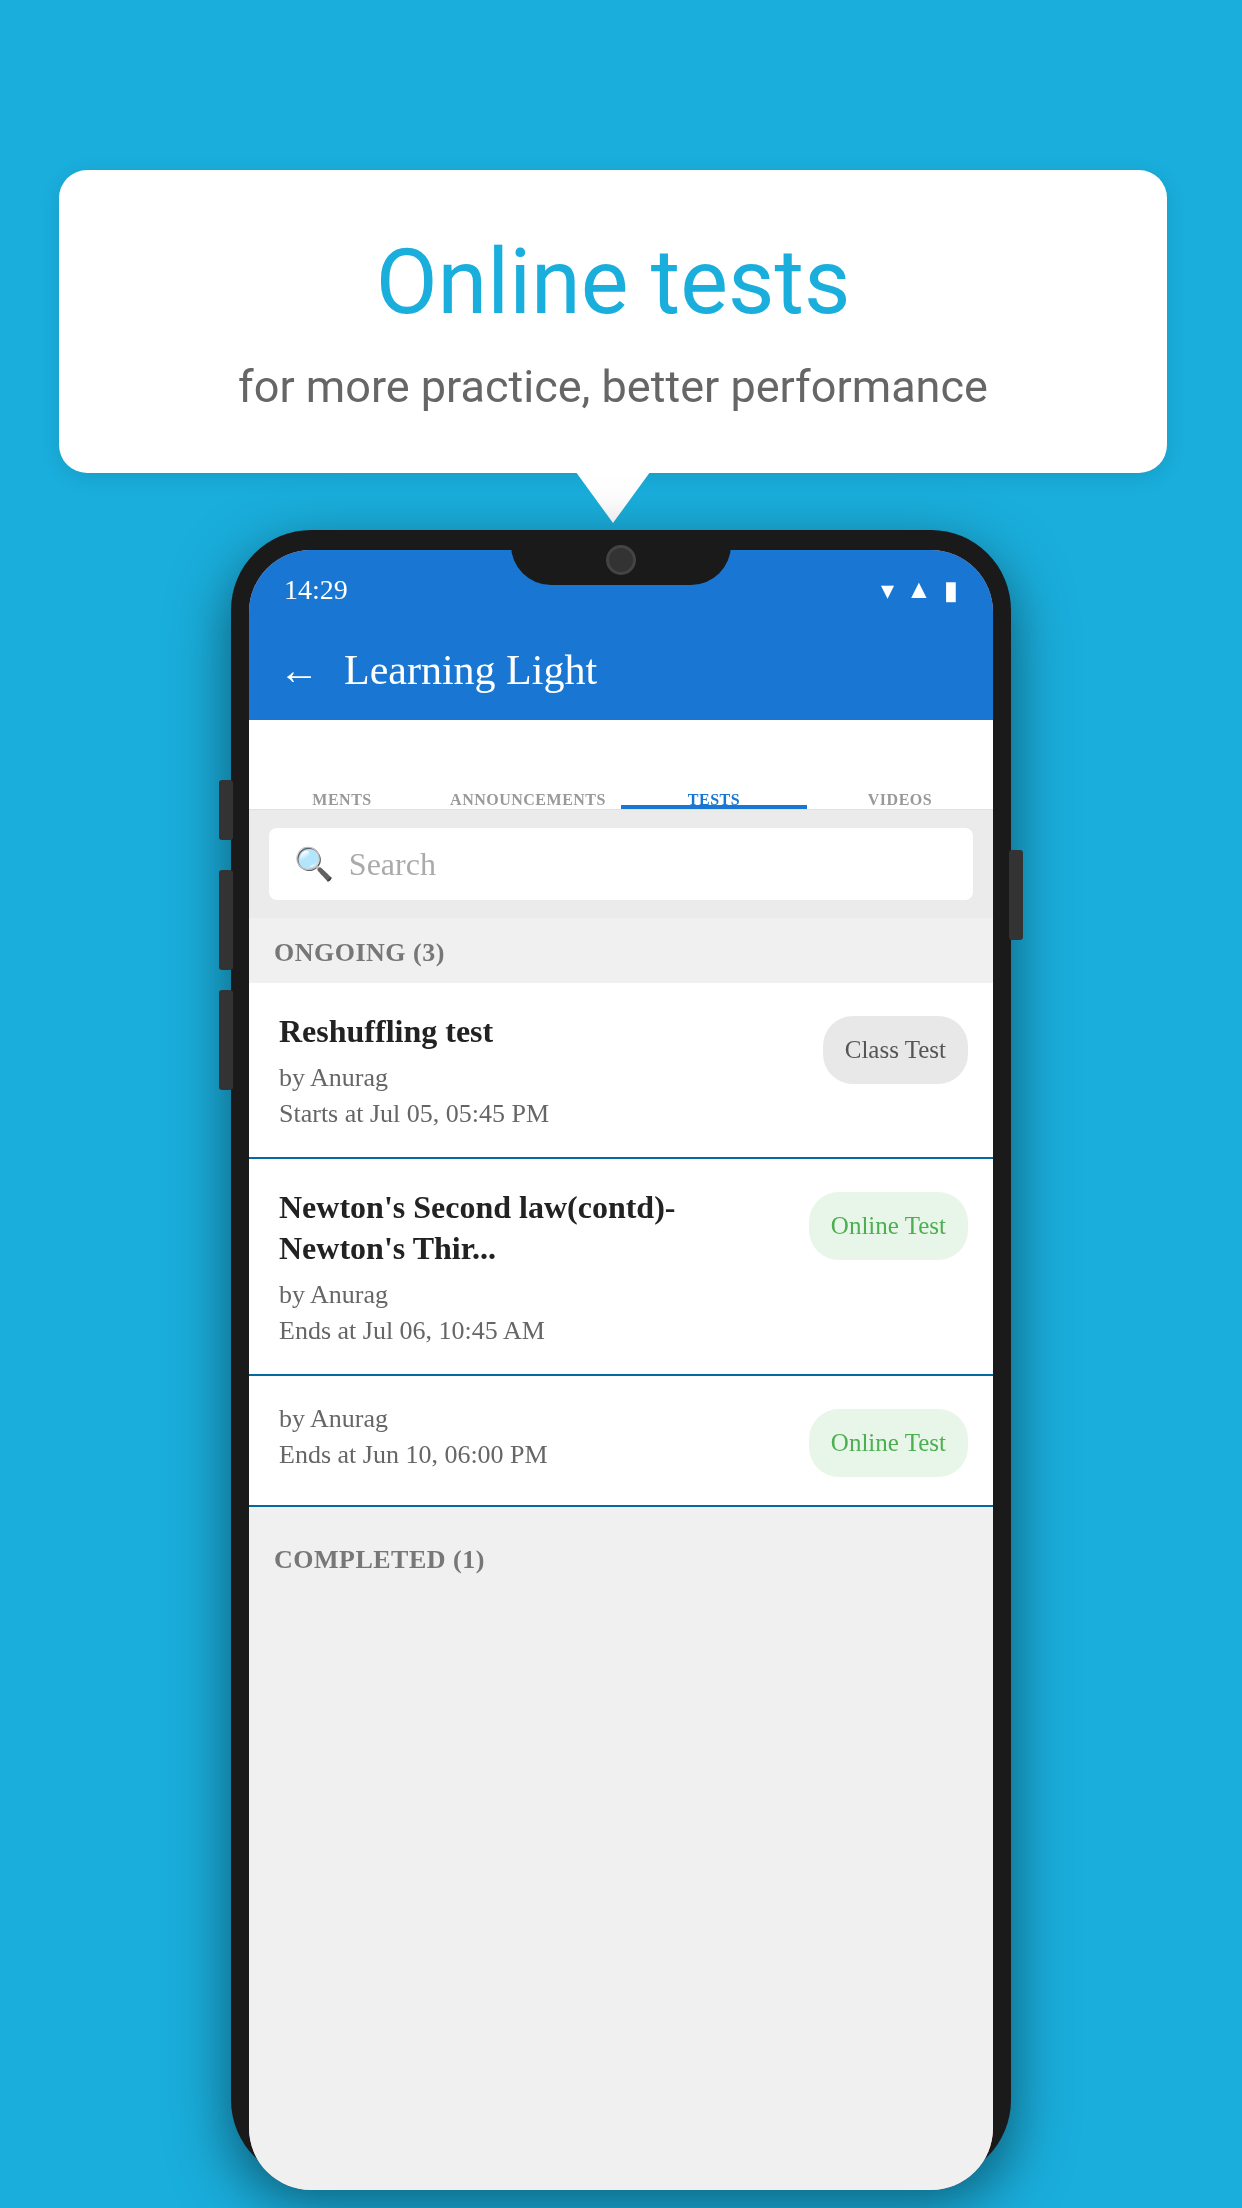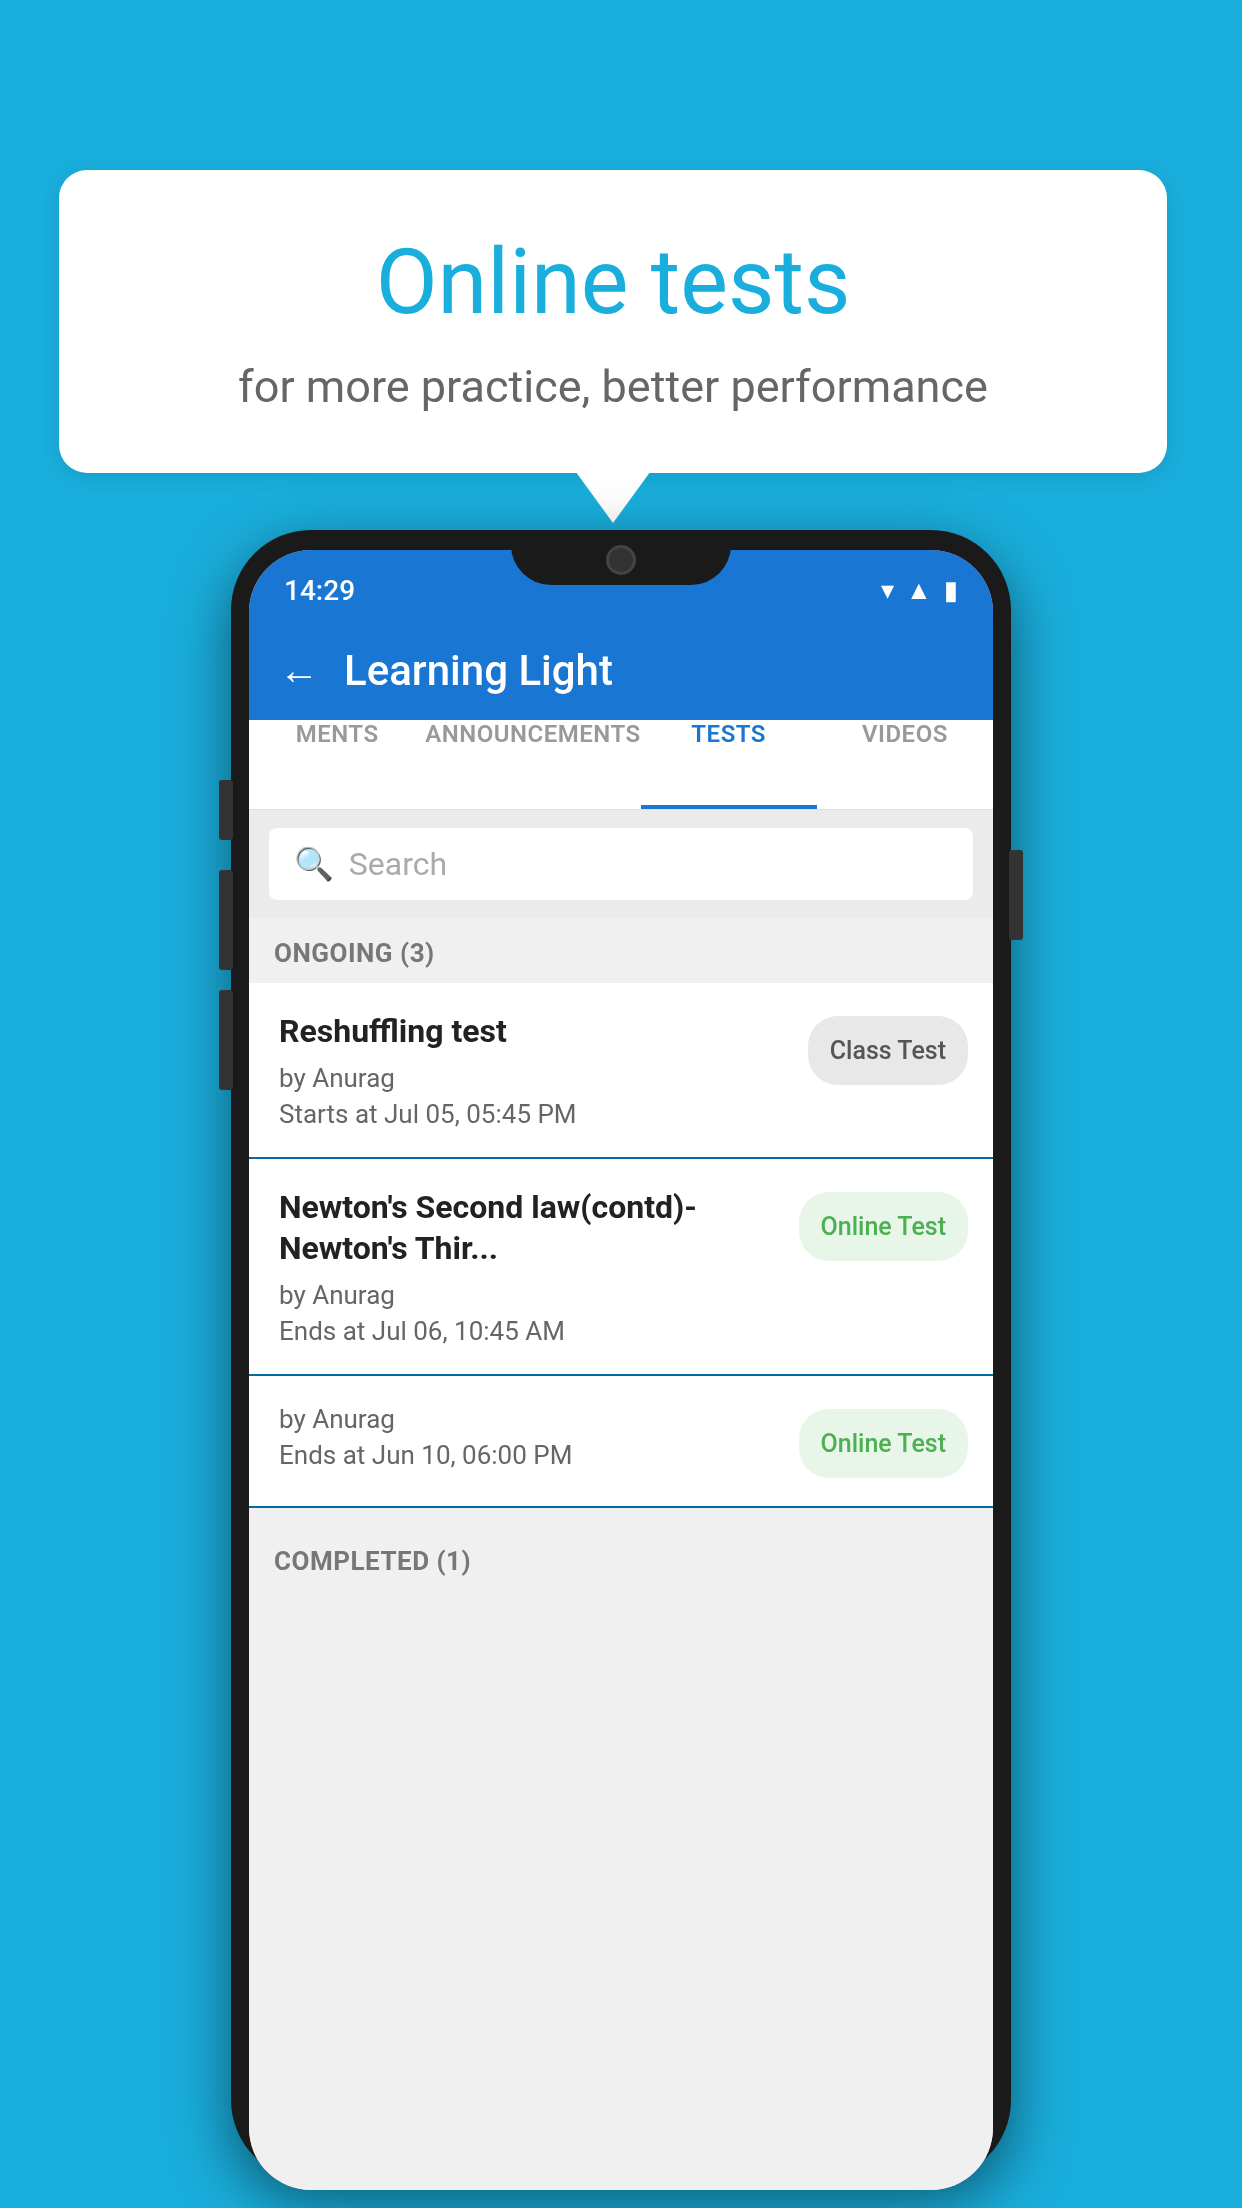--- a/index.html
+++ b/index.html
@@ -137,20 +137,21 @@
     
     .phone-screen {
       position: absolute;
       top: 20px;
       left: 18px;
       right: 18px;
       bottom: 20px;
       background: #fca5a5;
       border-radius: 62px;
       overflow: hidden;
+      font-family: Liberation Serif, serif;
     }
 
     
     .status-bar {
       height: 70px;
       background: #1976D2;
       display: flex;
       align-items: center;
       justify-content: space-between;
       padding: 0 35px;
@@ -196,23 +197,23 @@
       height: 90px;
       background: white;
       display: flex;
       align-items: stretch;
       border-bottom: 1px solid #e0e0e0;
       overflow: hidden;
     }
     .tab-item {
       flex: 1;
       display: flex;
-      align-items: flex-start;
+      align-items: flex-end;
       justify-content: center;
-      font-size: 24px;
+      font-size: 16px;
       font-weight: 600;
       color: #999;
       cursor: pointer;
       letter-spacing: 0.5px;
       position: relative;
     }
     .tab-item.active {
       color: #1976D2;
     }
     .tab-item.active::after {

